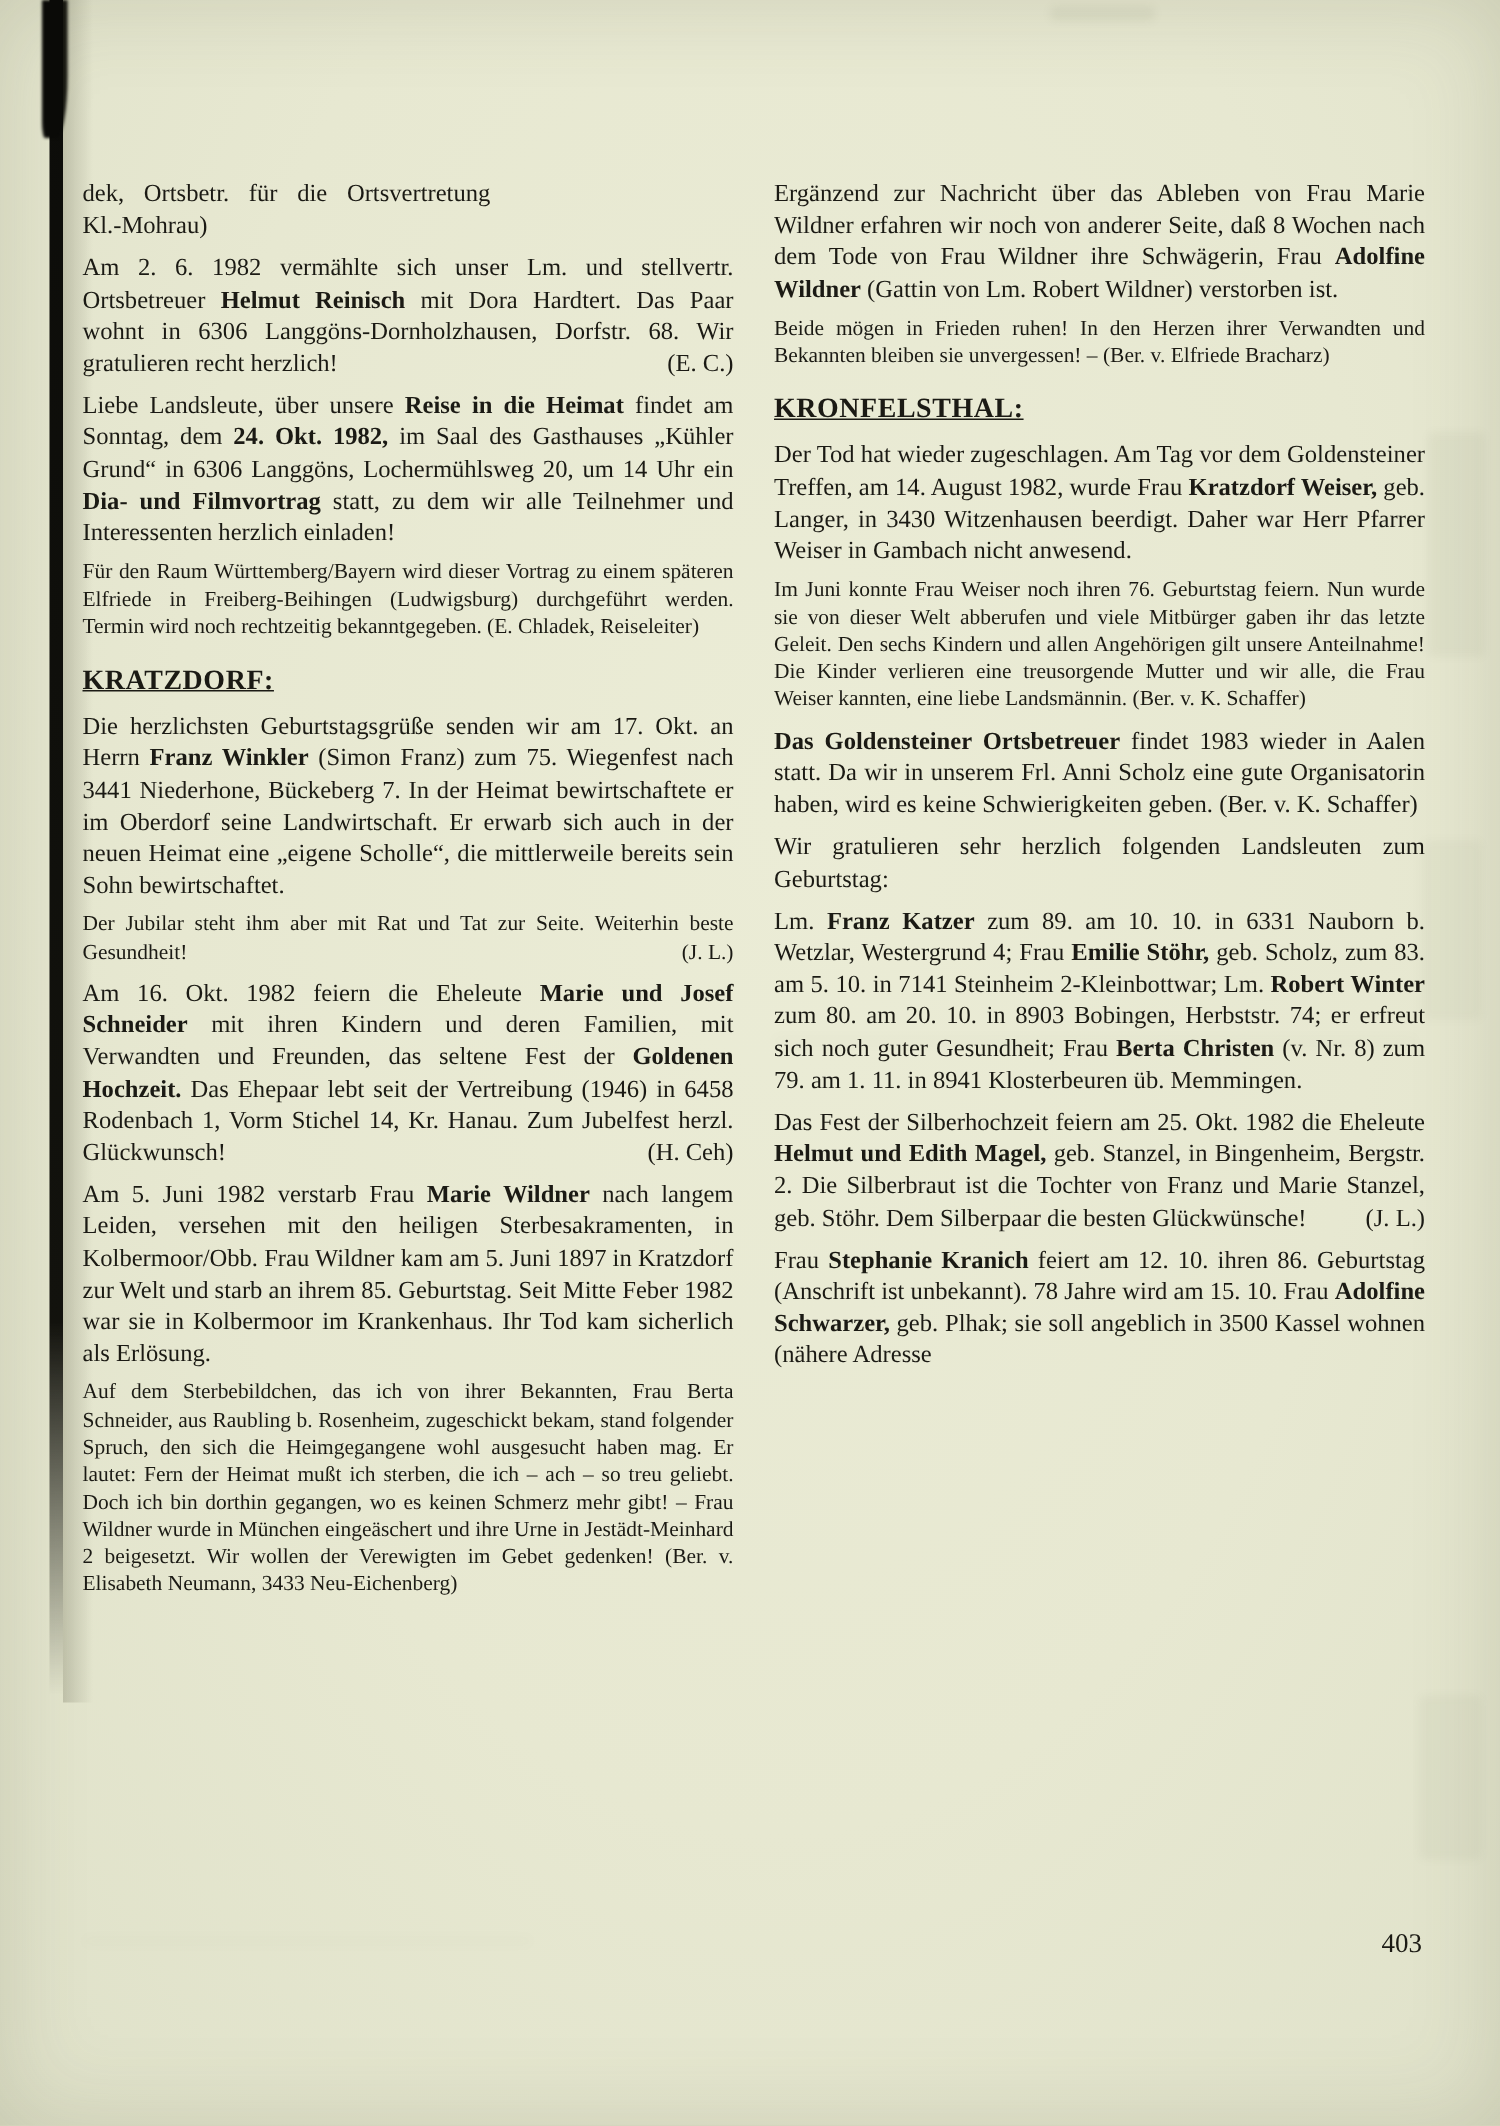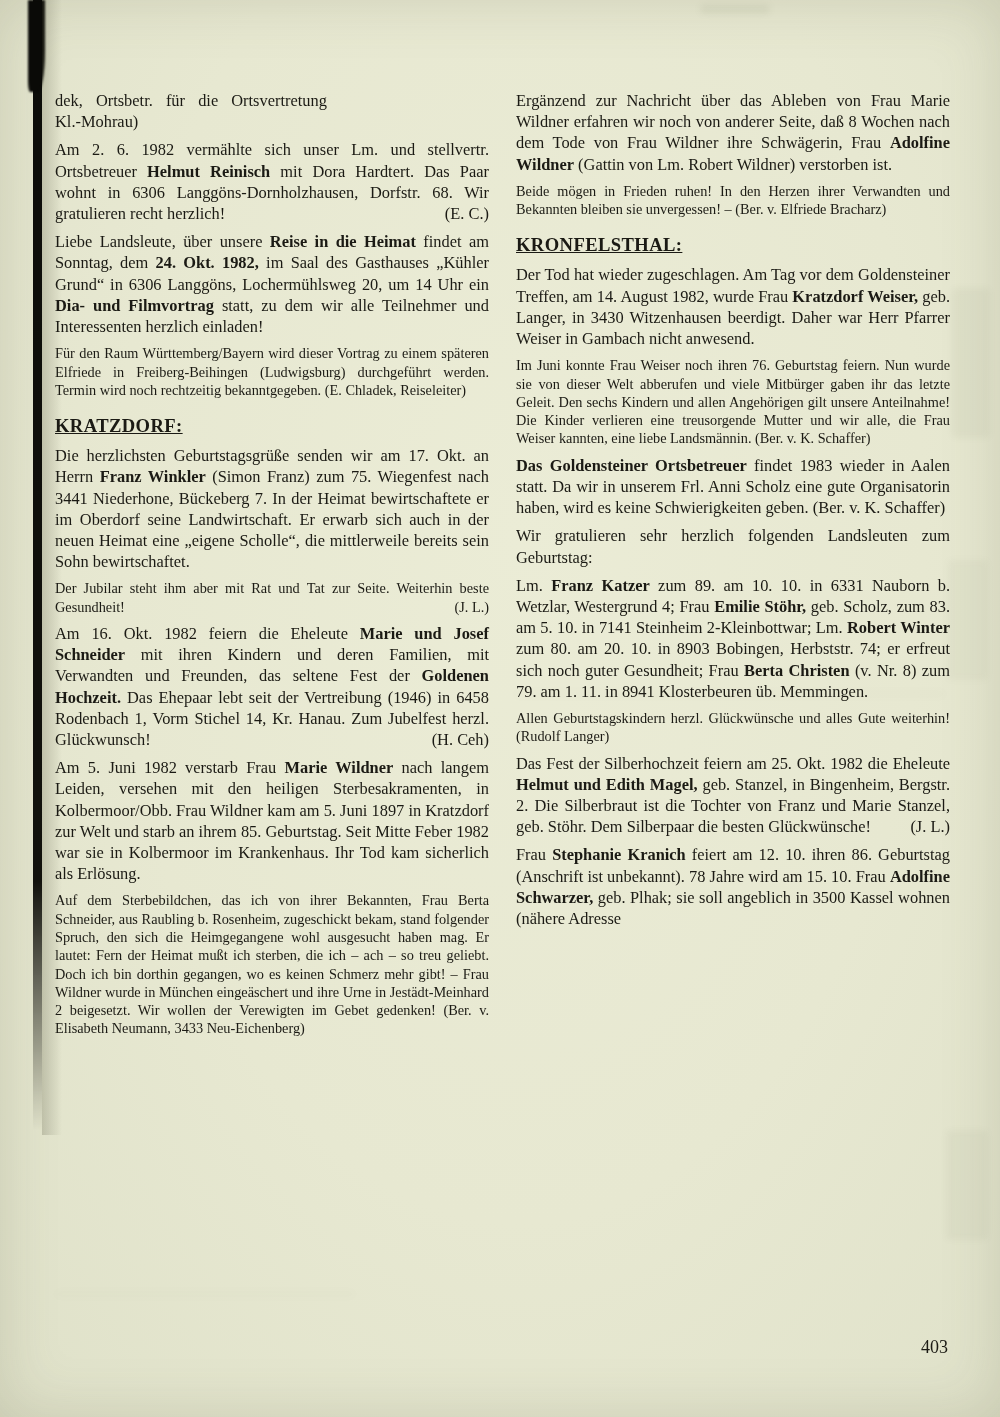--- a/index.html
+++ b/index.html
@@ -51,38 +51,38 @@
 
   
   .content {
     position: absolute; left: 55px; top: 90px;
     width: 895px;
     display: flex; gap: 27px;
     color: #1b1a14;
     text-align: justify;
     hyphens: auto; -webkit-hyphens: auto;
   }
-  .col { width: 434px; }
+  .col { width: 434px; margin-top: 28px; }
 
   .blk { margin: 0 0 7px; }
   .blk::after { content: ""; display: block; clear: both; }
   .blk.p     { font-size: 16.4px; line-height: 21.2px; }
   .blk.small { font-size: 14.3px; line-height: 18.3px; }
   h2.blk.h {
     font-size: 18.6px; line-height: 22px;
     font-weight: 700; letter-spacing: 0.4px;
     margin: 16px 0 8px; text-align: left; text-decoration: underline;
   }
   .blk.gap { margin-top: 30px; }
   .b   { font-weight: 700; }
   .sig { float: right; }
   .ws  { word-spacing: 0.55em; }
 
   .pageno {
-    position: absolute; top: 1337px; right: 52px;
+    position: absolute; top: 1285px; right: 52px;
     font-size: 18px; color: #1b1a14;
     font-family: "Liberation Serif", "DejaVu Serif", serif;
   }
 </style>
 </head>
 <body>
 
 <div class="page">
 
   <div class="edge-left-bar"></div>
@@ -111,21 +111,20 @@
       </section>
     <section class="col">
         <p class="blk p"><span class="">Ergänzend zur Nachricht über das Ableben von Frau Marie Wildner erfahren wir noch von anderer Seite, daß 8 Wochen nach dem Tode von Frau Wildner ihre Schwägerin, Frau </span><span class="b ">Adolfine Wildner</span><span class=""> (Gattin von Lm. Robert Wildner) verstorben ist.</span></p>
         <p class="blk small"><span class="">Beide mögen in Frieden ruhen! In den Herzen ihrer Verwandten und Bekannten bleiben sie unvergessen! – (Ber. v. Elfriede Bracharz)</span></p>
         <h2 class="blk h"><span class="">KRONFELSTHAL:</span></h2>
         <p class="blk p"><span class="">Der Tod hat wieder zugeschlagen. Am Tag vor dem Goldensteiner Treffen, am 14. August 1982, wurde Frau </span><span class="b ">Kratzdorf Weiser,</span><span class=""> geb. Langer, in 3430 Witzenhausen beerdigt. Daher war Herr Pfarrer Weiser in Gambach nicht anwesend.</span></p>
         <p class="blk small"><span class="">Im Juni konnte Frau Weiser noch ihren 76. Geburtstag feiern. Nun wurde sie von dieser Welt abberufen und viele Mitbürger gaben ihr das letzte Geleit. Den sechs Kindern und allen Angehörigen gilt unsere Anteilnahme! Die Kinder verlieren eine treusorgende Mutter und wir alle, die Frau Weiser kannten, eine liebe Landsmännin. (Ber. v. K. Schaffer)</span></p>
         <p class="blk p"><span class="b ">Das Goldensteiner Ortsbetreuer</span><span class=""> findet 1983 wieder in Aalen statt. Da wir in unserem Frl. Anni Scholz eine gute Organisatorin haben, wird es keine Schwierigkeiten geben. (Ber. v. K. Schaffer)</span></p>
         <p class="blk p"><span class="">Wir gratulieren sehr herzlich folgenden Landsleuten zum Geburtstag:</span></p>
         <p class="blk p"><span class="">Lm. </span><span class="b ">Franz Katzer</span><span class=""> zum 89. am 10. 10. in 6331 Nauborn b. Wetzlar, Westergrund 4; Frau </span><span class="b ">Emilie Stöhr,</span><span class=""> geb. Scholz, zum 83. am 5. 10. in 7141 Steinheim 2-Kleinbottwar; Lm. </span><span class="b ">Robert Winter</span><span class=""> zum 80. am 20. 10. in 8903 Bobingen, Herbststr. 74; er erfreut sich noch guter Gesundheit; Frau </span><span class="b ">Berta Christen</span><span class=""> (v. Nr. 8) zum 79. am 1. 11. in 8941 Klosterbeuren üb. Memmingen.</span></p>
-        <p class="blk small"><span class="">Allen Geburtstagskindern herzl. Glückwünsche und alles Gute weiterhin! (Rudolf Langer)</span></p>
         <p class="blk p"><span class="">Das Fest der Silberhochzeit feiern am 25. Okt. 1982 die Eheleute </span><span class="b ">Helmut und Edith Magel,</span><span class=""> geb. Stanzel, in Bingenheim, Bergstr. 2. Die Silberbraut ist die Tochter von Franz und Marie Stanzel, geb. Stöhr. Dem Silberpaar die besten Glückwünsche!</span><span class="sig ">(J. L.)</span></p>
         <p class="blk p"><span class="">Frau </span><span class="b ">Stephanie Kranich</span><span class=""> feiert am 12. 10. ihren 86. Geburtstag (Anschrift ist unbekannt). 78 Jahre wird am 15. 10. Frau </span><span class="b ">Adolfine Schwarzer,</span><span class=""> geb. Plhak; sie soll angeblich in 3500 Kassel wohnen (nähere Adresse</span></p>
       </section>
   </main>
 
   <div class="pageno">403</div>
 
 </div>
 
 </body></html>

